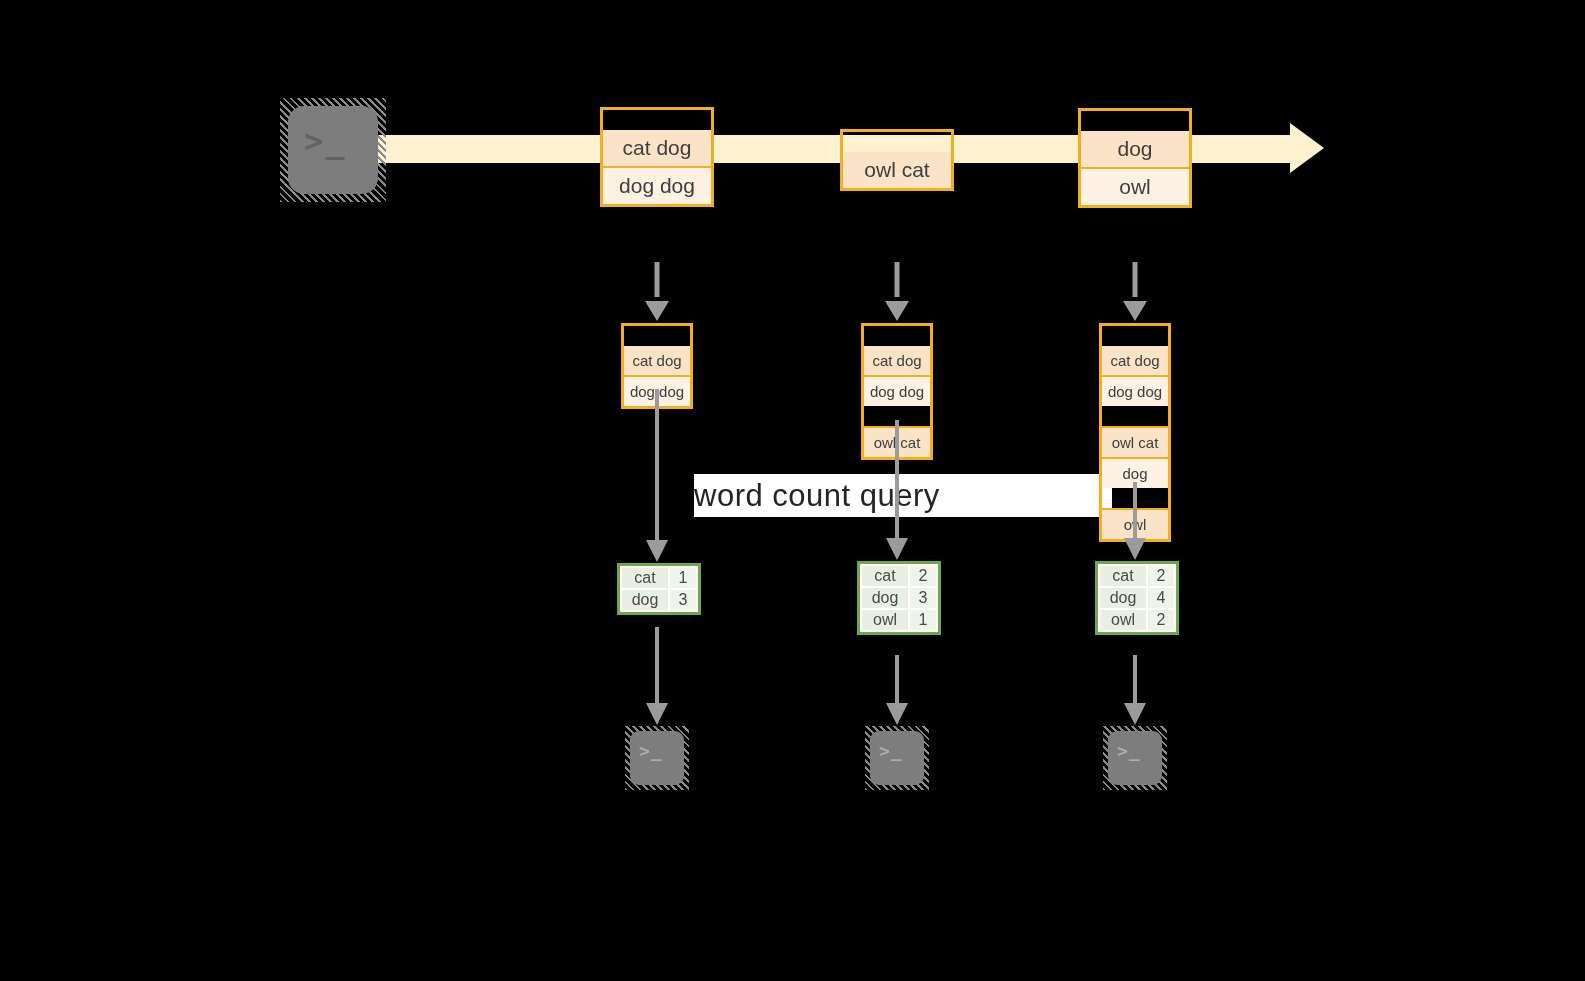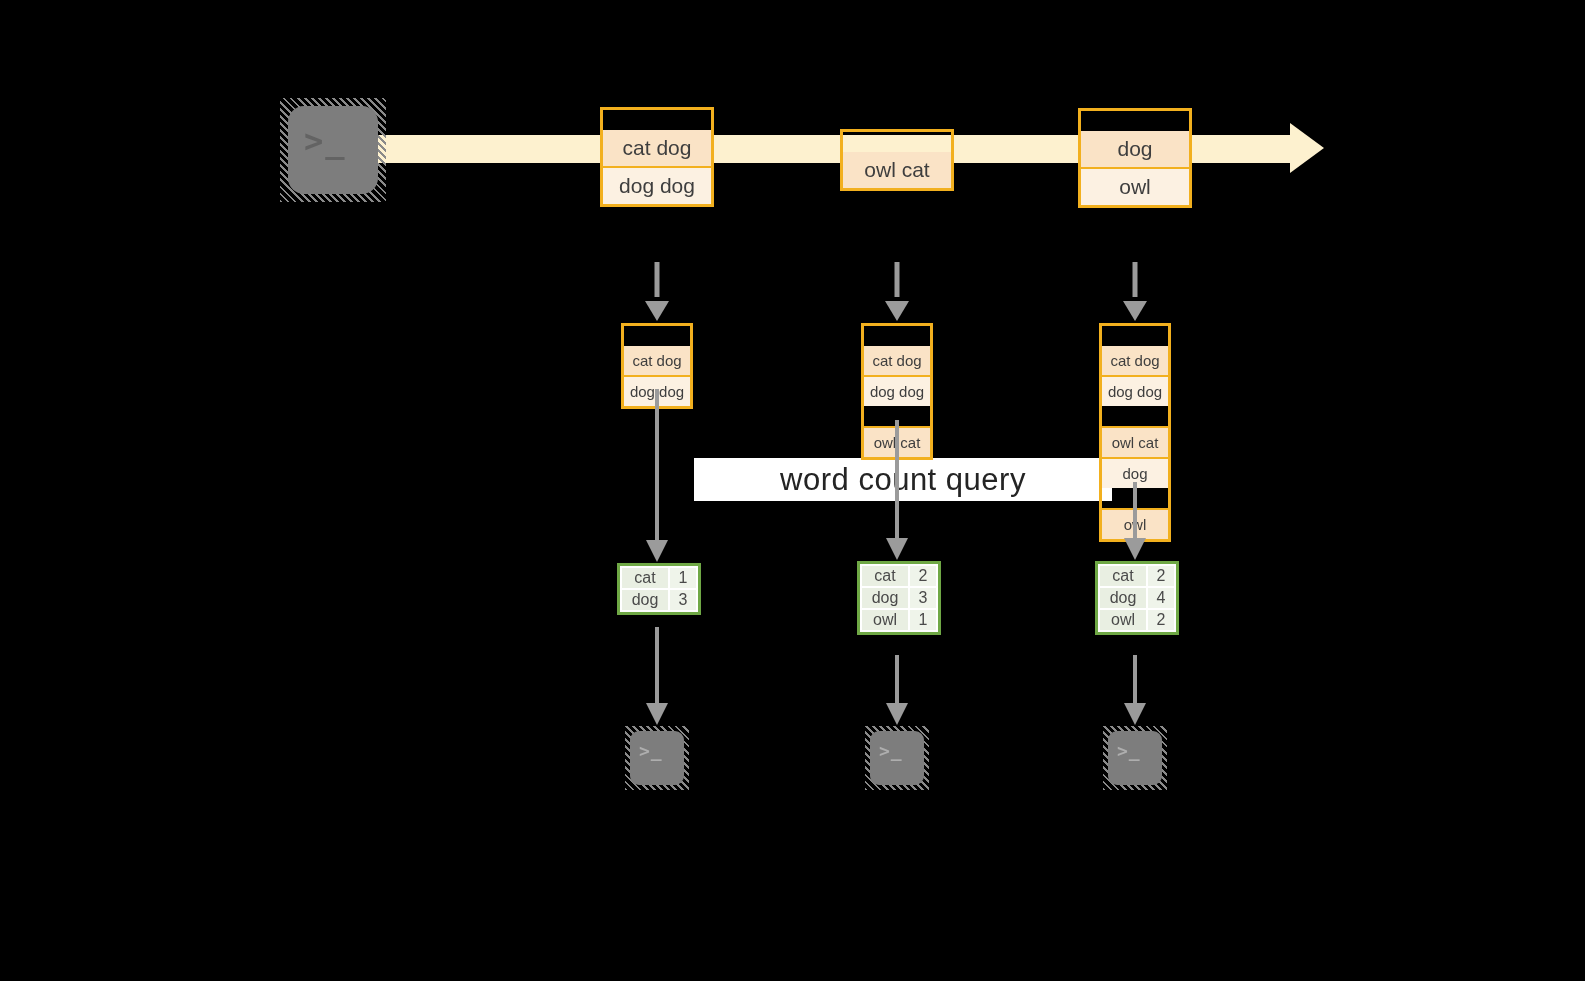--- a/index.html
+++ b/index.html
@@ -43,22 +43,22 @@
     height:29px;display:flex;align-items:center;justify-content:center;
     font-size:15px;color:#3e3e3e;
   }
   .queue .qrow + .qrow{border-top:2px solid #f2b01e;}
 
   .row-a{background:#fae3c6;margin-top:20px;}
   .row-b{background:#fcf1e2;}
 
   
   .banner{
-    position:absolute;left:694px;top:458px;width:418px;height:43px;background:#ffffff;
-    display:flex;align-items:center;justify-content:center;z-index:2;
+    position:absolute;left:694px;top:474px;width:418px;height:43px;background:#ffffff;
+    display:flex;align-items:center;justify-content:flex-start;z-index:2;
   }
   .banner span{font-size:31px;color:#242424;letter-spacing:0.5px;}
 
   
   .gtable{
     position:absolute;z-index:3;background:#fff;border:3px solid #6fa845;
     display:grid;grid-template-columns:46px 26px;gap:2px;padding:2px;box-sizing:content-box;
   }
   .gtable .cell{
     height:20px;display:flex;align-items:center;justify-content:center;

